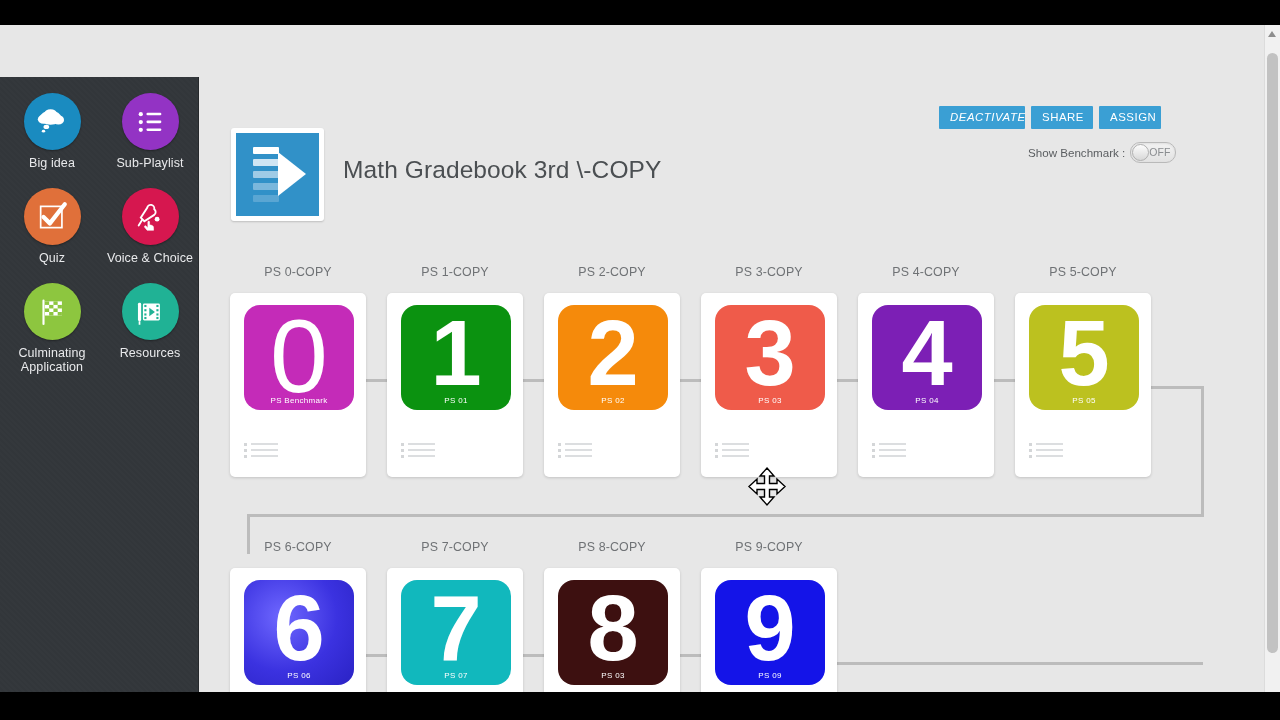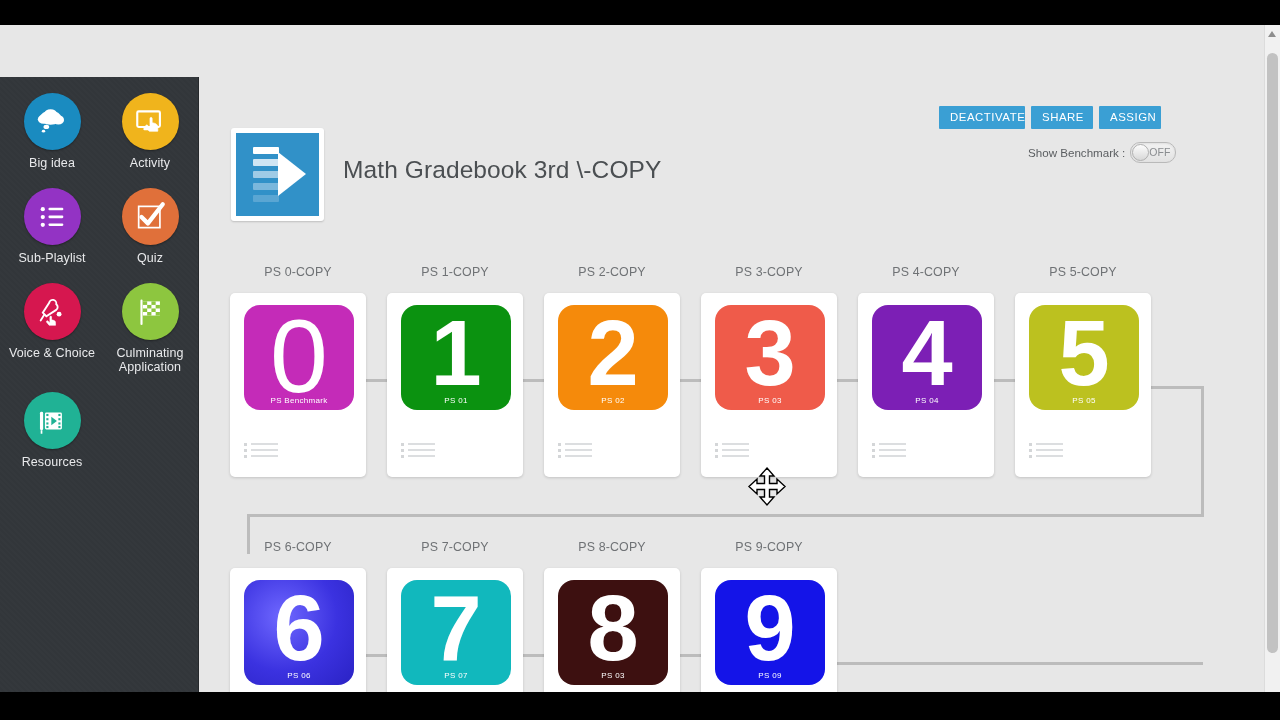--- a/index.html
+++ b/index.html
@@ -89,21 +89,21 @@
 
   
   .btn{
     position:absolute;top:81px;height:23px;
     background:#3a9fd4;color:#fff;border:none;
     font-size:11.4px;letter-spacing:.55px;
     font-family:"Liberation Sans", sans-serif;
     cursor:pointer;border-radius:1px;padding:0 11px;
     line-height:23px;text-align:center;
   }
-  #btn-deactivate{left:939px;width:86px;}
+  #btn-deactivate{left:939px;width:86px;font-style:italic;}
   #btn-share{left:1031px;width:62px;}
   #btn-assign{left:1099px;width:62px;}
 
   #grouping-wrap{
     position:absolute;left:1028px;top:117px;
     display:flex;align-items:center;
   }
   #grouping-label{font-size:11.6px;color:#5a5d60;margin-right:5px;}
   #grouping-toggle{
     position:relative;width:44px;height:19px;border-radius:10px;
@@ -186,30 +186,20 @@
         <ellipse cx="22" cy="18" rx="15" ry="10"></ellipse>
                   <ellipse cx="12" cy="20" rx="8" ry="6.5"></ellipse>
         <ellipse cx="33" cy="21" rx="8" ry="6.5"></ellipse>
                   <ellipse cx="22" cy="12" rx="9" ry="6"></ellipse>
         <ellipse cx="16" cy="31" rx="4" ry="3"></ellipse>
                   <ellipse cx="12" cy="37" rx="2.4" ry="1.9"></ellipse>
       </g>
               </svg>
             </div>
             <div class="tool-label">Big idea</div>
-          </div>
-          <div class="tool">
-            <div class="tool-circle" style="background:#f0b41c">
-              <svg xmlns="http://www.w3.org/2000/svg" viewBox="0 0 48 48" width="34" height="34">
-        <rect x="6" y="9" width="32" height="22" rx="2" fill="none" stroke="#fff" stroke-width="3"></rect>
-        <path d="M16 34h16" stroke="#fff" stroke-width="3" stroke-linecap="round"></path>
-        <path d="M24 19c0-2 3-2 3 0v6l4 1c3 1 4 3 4 6v5h-12l-5-6c-1-2 1-4 3-2l3 3z" fill="#fff" stroke="#fff" stroke-width="1"></path>
-      </svg>
-            </div>
-            <div class="tool-label">Activity</div>
           </div>
           <div class="tool">
             <div class="tool-circle" style="background:#9333c4">
               <svg xmlns="http://www.w3.org/2000/svg" viewBox="0 0 48 48" width="34" height="34">
                 <g fill="#fff">
         <circle cx="11" cy="13" r="3"></circle>
                   <circle cx="11" cy="24" r="3"></circle>
                   <circle cx="11" cy="35" r="3"></circle>
         <rect x="19" y="11" width="21" height="3.6" rx="1.6"></rect>
         <rect x="19" y="22" width="21" height="3.6" rx="1.6"></rect>

